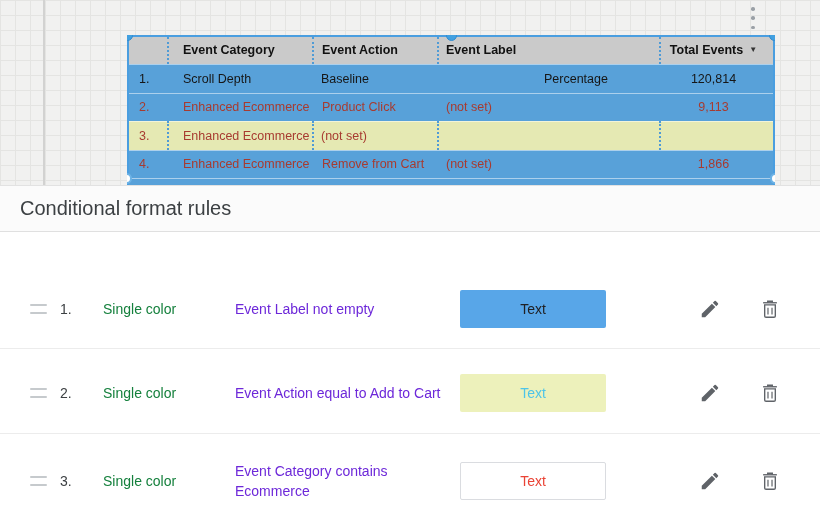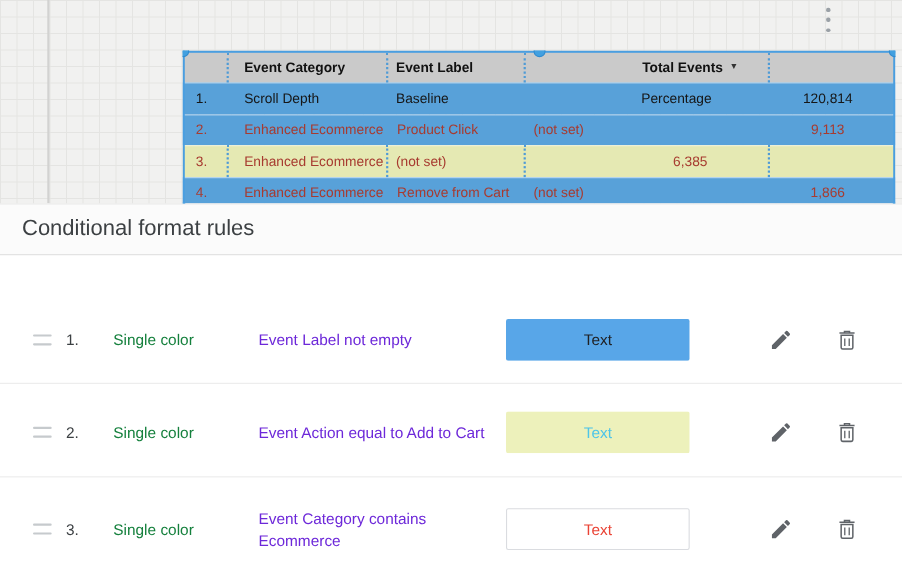--- a/index.html
+++ b/index.html
@@ -14,22 +14,22 @@
       linear-gradient(#e4e4e2 1px, transparent 1px),
       linear-gradient(90deg,#e4e4e2 1px, transparent 1px);
     background-size:15px 15px; overflow:hidden; }
   .canvas-edge { position:absolute; left:43px; top:0; width:2px; height:185px; background:#d2d2d1; }
 
   .kebab { position:absolute; left:748px; top:7px; width:10px; height:22px;
     display:flex; flex-direction:column; align-items:center; justify-content:space-between; cursor:pointer; }
   .kebab i { width:3.5px; height:3.5px; border-radius:50%; background:#9aa0a6; }
 
   
-  .table-widget { position:absolute; left:127px; top:46px; width:648px; height:154px;
-    overflow:hidden; font-size:12.5px;margin-left:39px; }
+  .table-widget { position:absolute; left:127px; top:35px; width:648px; height:154px;
+    overflow:hidden; font-size:12.5px; }
   .sel-top    { position:absolute; top:0; left:0; right:0; height:2px; background:#4a9ee0; z-index:5; }
   .sel-left   { position:absolute; top:0; left:0; width:2px; bottom:0; background:#4a9ee0; z-index:5; }
   .sel-right  { position:absolute; top:0; right:0; width:2px; bottom:0; background:#4a9ee0; z-index:5; }
   .handle { position:absolute; width:11px; height:11px; border-radius:50%;
     background:#42a0e0; border:1px solid #2f8bd0; z-index:6; cursor:pointer; }
   .handle.hollow { background:#fff; border:2px solid #6db3e6; }
 
   .trow { display:flex; width:648px; }
   .thead { height:29px; background:#cacaca; font-weight:bold; color:#111; }
   .tbody-row { height:28.5px; border-top:1px solid rgba(255,255,255,.5); }
@@ -63,21 +63,21 @@
   .rule-3 { top:250px; height:90px; }
   .rule-row > * { position:absolute; top:50%; transform:translateY(-50%); }
 
   .drag-handle { left:30px; width:17px; height:10px; display:flex; flex-direction:column;
     justify-content:space-between; cursor:grab; }
   .drag-handle i { display:block; height:2px; background:#c6cacd; border-radius:1px; }
   .rule-num  { left:60px; font-size:14px; color:#3c4043; }
   .rule-type { left:103px; font-size:14px; color:#15803d; }
   .rule-cond { left:235px; width:216px; font-size:14px; color:#6d28d9;
     line-height:20px; white-space:pre-line; }
-  .swatch { left:460px; width:167px; height:38px; border-radius:2px;
+  .swatch { left:460px; width:146px; height:38px; border-radius:2px;
     border:1px solid transparent; display:flex; align-items:center; justify-content:center;
     font-size:14px; cursor:pointer;text-align:center; }
   .icon-btn { width:24px; height:24px; display:flex; align-items:center; justify-content:center;
     cursor:pointer; }
   .edit-btn  { left:698px; }
   .trash-btn { left:758px; }
 
   .rule-divider { position:absolute; left:0; width:820px; height:1px; background:#ececec; }
   .rd-1 { top:162px; } .rd-2 { top:247px; }
 </style>
@@ -93,20 +93,21 @@
       <i></i>
         <i></i>
         <i></i>
     </div>
 
     <div class="table-widget">
 
       <div class="trow thead">
         <div class="tc c-num"></div>
         <div class="tc c-cat">Event Category</div>
+        <div class="tc c-act">Event Action</div>
         <div class="tc c-lab">Event Label</div>
         <div class="tc c-tot">
           <span>Total Events</span>
           <span class="sort-arrow">▼</span>
         </div>
       </div>
 
       <div class="trow tbody-row bg-blue text-dark">
         <div class="tc c-num">1.</div>
         <div class="tc c-cat">Scroll Depth</div>
@@ -120,21 +121,20 @@
         <div class="tc c-cat">Enhanced Ecommerce</div>
         <div class="tc c-act">Product Click</div>
         <div class="tc c-lab">(not set)</div>
         <div class="tc c-tot">9,113</div>
       </div>
 
       <div class="trow tbody-row bg-yellow text-red">
         <div class="tc c-num">3.</div>
         <div class="tc c-cat">Enhanced Ecommerce</div>
         <div class="tc c-lab">(not set)</div>
-        <div class="tc c-tot">6,385</div>
       </div>
 
       <div class="trow tbody-row bg-blue text-red">
         <div class="tc c-num">4.</div>
         <div class="tc c-cat">Enhanced Ecommerce</div>
         <div class="tc c-act">Remove from Cart</div>
         <div class="tc c-lab">(not set)</div>
         <div class="tc c-tot">1,866</div>
       </div>
 

